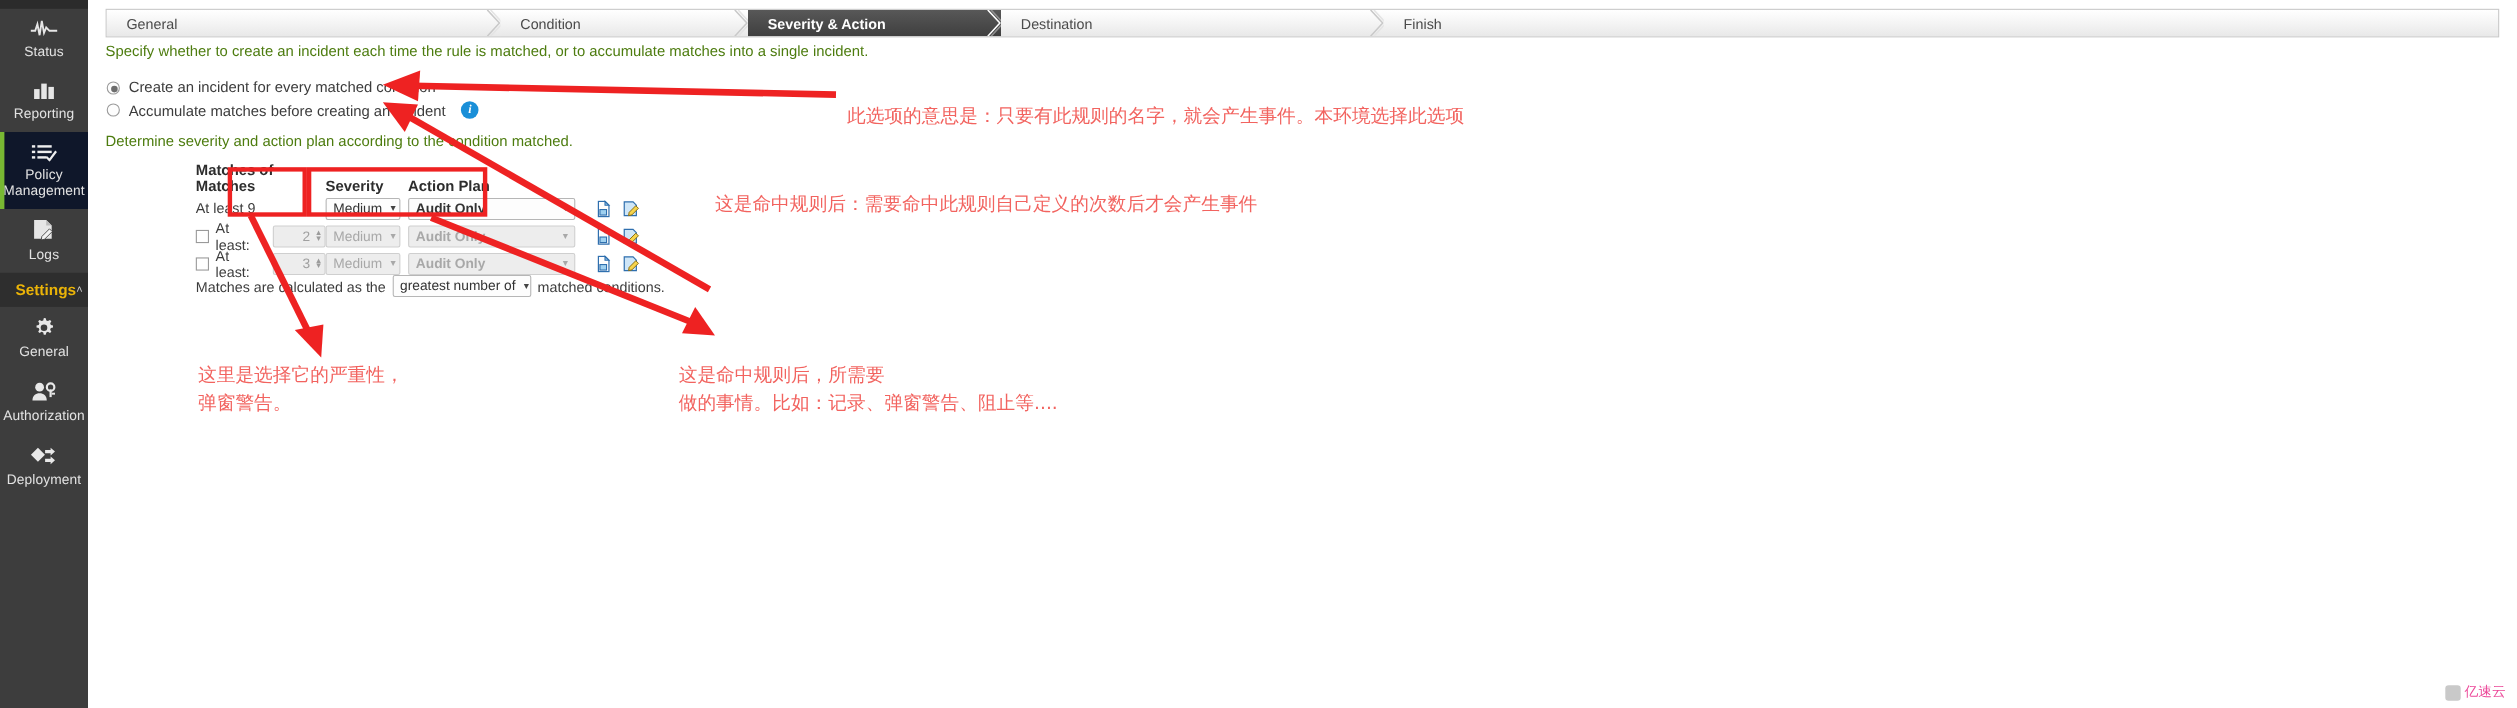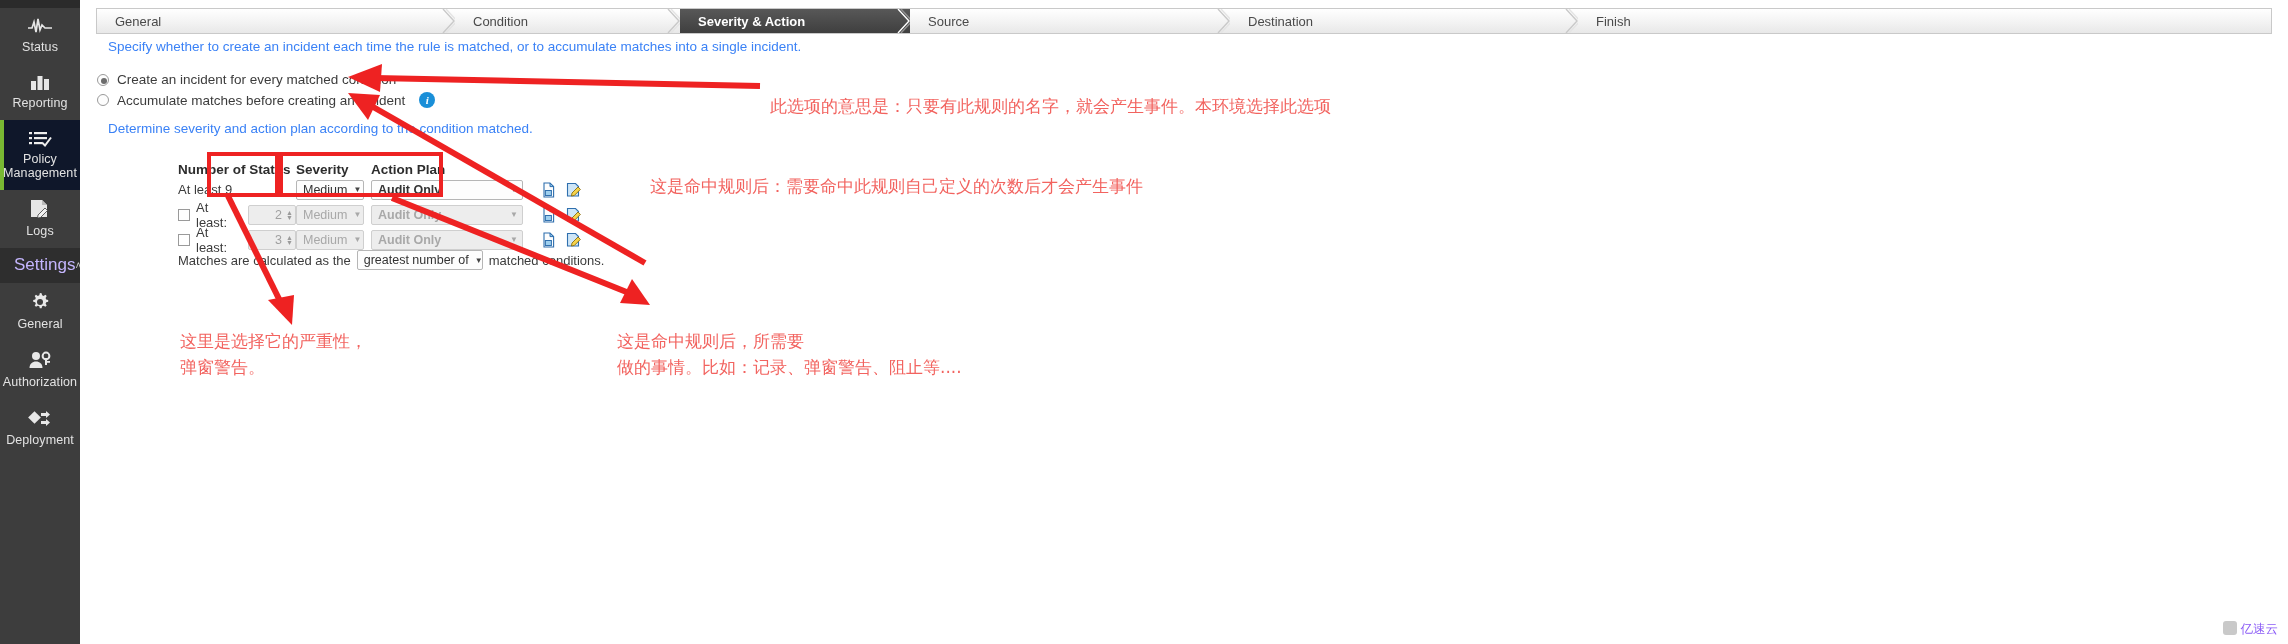--- a/index.html
+++ b/index.html
@@ -38,21 +38,21 @@
   .nav-item.active { background:#0f172a; }
   .nav-item.active::before {
     content:""; position:absolute; left:0; top:0; bottom:0; width:4px; background:#78b833;
   }
   .nav-section {
     background:#2e2e2e;
     display:flex; align-items:center; justify-content:space-between;
     padding: 7px 12px 8px 14px;
     cursor:pointer;
   }
-  .nav-section .sec-label { font-size:17px; font-weight:normal; color:#c4b5fd; }
+  .nav-section .sec-label { font-size:14px; font-weight:bold; color:#eab308; }
   .nav-section .caret { font-size:10px; color:#cfcfcf; }
 
   
   #main {
     position:absolute; left:80px; top:0; right:0; bottom:0;
     background:#ffffff;
   }
 
   
   #wizard {
@@ -76,21 +76,21 @@
   }
   .wstep .wsep svg { display:block; }
   .wstep.current {
     background: linear-gradient(to bottom,#585858 0%, #4a4a4a 55%, #3f3f3f 100%);
     color:#ffffff; font-weight:bold;
   }
 
   
   .body-text {
     position:absolute;
-    font-size:13.5px; color:#3b82f6; white-space:nowrap;margin-left:12px;
+    font-size:13.5px; color:#4d7c0f; white-space:nowrap;
   }
 
   
   .radio-row {
     position:absolute; display:flex; align-items:center; gap:8px; white-space:nowrap;
   }
   .radio {
     width:12px; height:12px; border-radius:50%;
     border:1px solid #9a9a9a; background:#fdfdfd;
     display:inline-block; position:relative; flex:0 0 auto;
@@ -170,22 +170,22 @@
     font-family:"DejaVu Sans", sans-serif;
     font-size:17px;
     line-height:26px;
     white-space:pre;
   }
   svg.anno { position:absolute; left:0; top:0; width:2288px; height:644px; pointer-events:none; }
 
   
   #watermark {
     position:absolute; right:10px; bottom:6px;
-    display:flex; gap:4px;
-    color:#8b5cf6; font-size:12.5px;
+    display:flex; align-items:center; gap:4px;
+    color:#ec4899; font-size:12.5px;
   }
   #watermark .wm-mark {
     width:14px; height:14px; border-radius:3px; background:#c9c9c9;
   }
 </style>
 </head>
 <body>
 
 <div id="sidebar">
   <div class="topbar"></div>
@@ -299,29 +299,20 @@
     </div>
     <div class="wstep current" style="width:230px">
       <span>Severity &amp; Action</span>
       <span class="wsep">
         <svg width="14" height="24" viewBox="0 0 14 24">
             <path d="M1 0 L12 12 L1 24" fill="none" stroke="#ffffff" stroke-width="1.4"></path>
             <path d="M4 0 L15 12 L4 24" fill="none" stroke="#8f8f8f" stroke-width="1.4"></path>
           </svg>
       </span>
     </div>
-    <div class="wstep" style="width:320px">
-      <span>Source</span>
-      <span class="wsep">
-        <svg width="14" height="24" viewBox="0 0 14 24">
-            <path d="M1 0 L12 12 L1 24" fill="none" stroke="#c9c9c9" stroke-width="1.4"></path>
-            <path d="M4 0 L15 12 L4 24" fill="none" stroke="#e4e4e4" stroke-width="1.4"></path>
-          </svg>
-      </span>
-    </div>
     <div class="wstep" style="width:348px">
       <span>Destination</span>
       <span class="wsep">
         <svg width="14" height="24" viewBox="0 0 14 24">
             <path d="M1 0 L12 12 L1 24" fill="none" stroke="#c9c9c9" stroke-width="1.4"></path>
             <path d="M4 0 L15 12 L4 24" fill="none" stroke="#e4e4e4" stroke-width="1.4"></path>
           </svg>
       </span>
     </div>
     <div class="wstep" style="flex:1">
@@ -339,21 +330,21 @@
   <div class="radio-row" style="left:17px; top:92px;">
     <span class="radio"></span>
     <span class="rlabel">Accumulate matches before creating an incident</span>
     <span class="info-icon">i</span>
   </div>
 
   <div class="body-text" style="left:16px; top:121px;">Determine severity and action plan according to the condition matched.</div>
 
   <div id="grid">
     <div class="grow ghead">
-      <div class="gh c-match">Number of Status</div>
+      <div class="gh c-match">Matches of Matches</div>
       <div class="gh c-sev">Severity</div>
       <div class="gh c-plan">Action Plan</div>
     </div>
 
     <div class="grow">
       <div class="cell-match">
         <span>At least 9</span>
       </div>
       <div class="cell-sev">
         <div class="sel sev">

